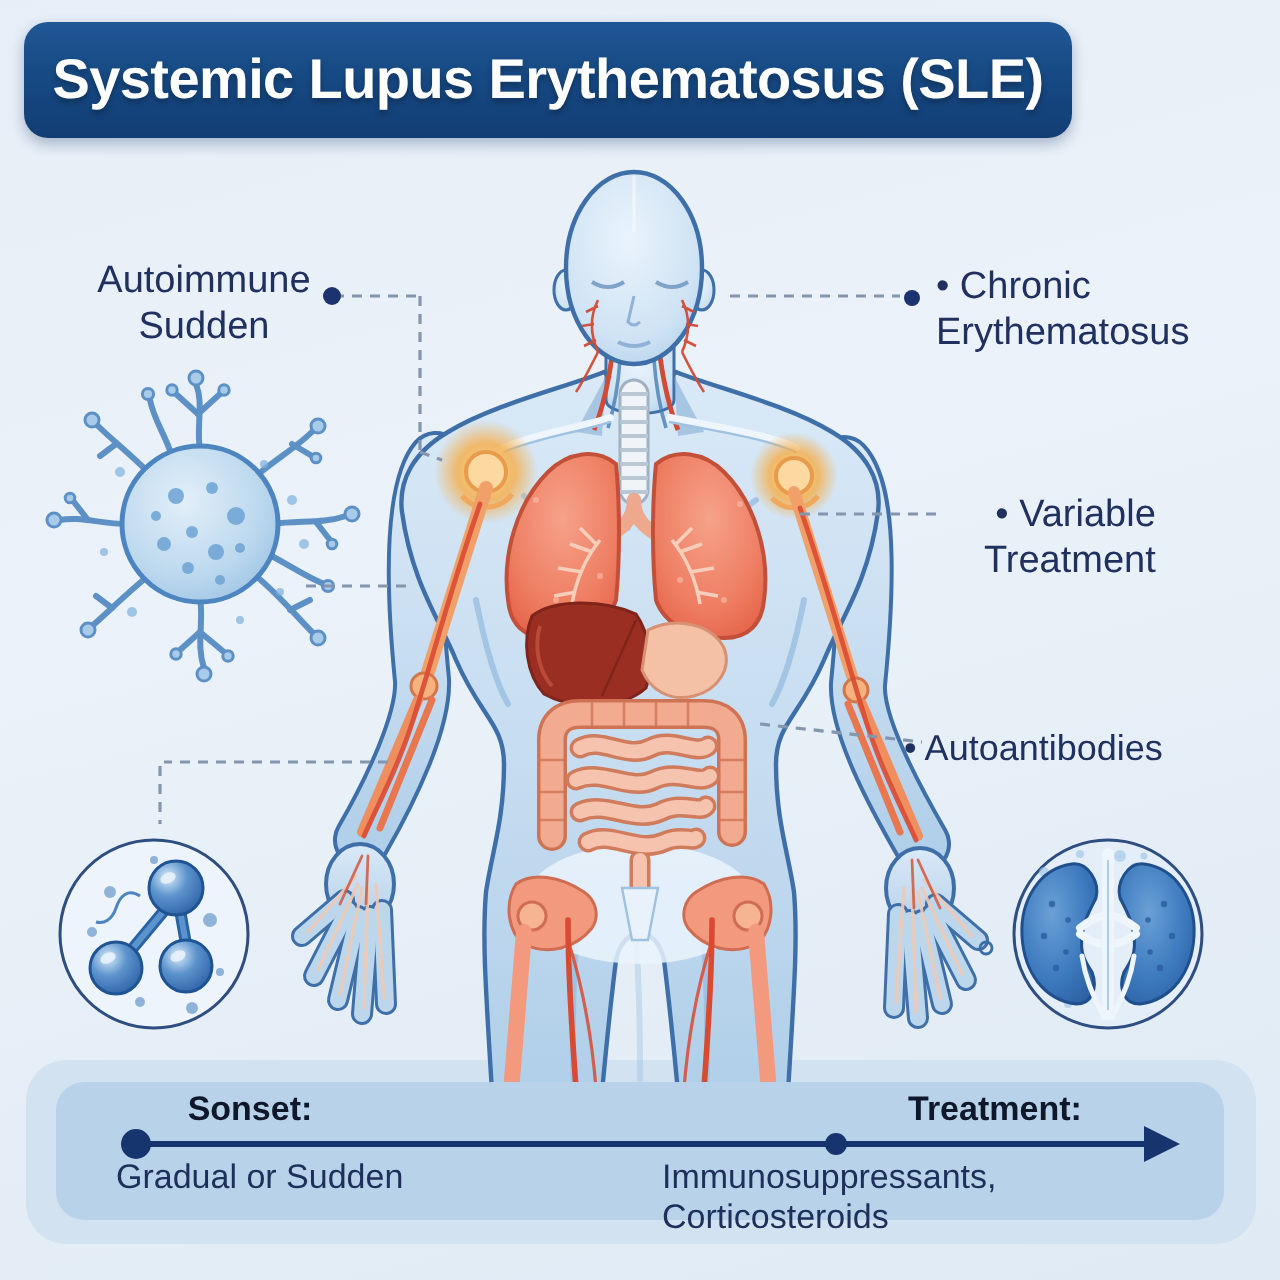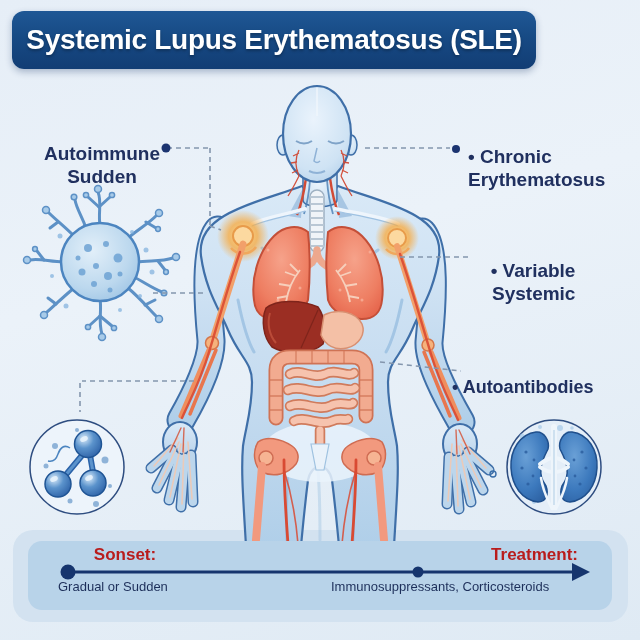--- a/index.html
+++ b/index.html
@@ -20,38 +20,38 @@
     margin:0;color:#ffffff;font-size:28px;font-weight:bold;letter-spacing:-.3px;
     text-shadow:0 2px 3px rgba(0,0,0,.28);
   }
   
   .art{position:absolute;left:0;top:0;z-index:2;}
   .bar-halo{
     position:absolute;left:13px;top:530px;width:615px;height:92px;
     border-radius:20px;background:#d3e2f0;z-index:1;
   }
   
-  .callout{position:absolute;z-index:4;color:#20305f;font-weight:bold;
-    font-size:19px;line-height:23px;margin-top:13px;}
+  .callout{position:absolute;z-index:4;color:#20305f;font-weight:normal;
+    font-size:19px;line-height:23px;}
   .callout span{display:block;}
   .c-autoimmune{left:28px;top:129px;width:148px;text-align:center;}
   .c-chronic{left:468px;top:132px;}
   .c-variable{left:476px;top:246px;text-align:right;}
   .c-variable .l2{padding-left:16px;}
   .c-auto{left:452px;top:362px;width:162px;text-align:left;font-size:18px;line-height:24px;}
   
   .bar{
     position:absolute;left:28px;top:541px;width:584px;height:69px;
     border-radius:14px;background:#b8d3e9;z-index:5;
   }
   .bar svg{position:absolute;left:0;top:0;}
-  .f-label{position:absolute;font-weight:bold;font-size:17px;color:#b91c1c;z-index:2;}
+  .f-label{position:absolute;font-weight:bold;font-size:17px;color:#0f172a;z-index:2;}
   .f-onset-label{left:42px;top:4px;width:110px;text-align:center;}
-  .f-treatment-label{left:410px;top:4px;width:140px;text-align:right;}
-  .f-value{position:absolute;font-size:13px;color:#1d2f5a;z-index:2;}
+  .f-treatment-label{left:426px;top:4px;width:140px;text-align:left;}
+  .f-value{position:absolute;font-size:17px;color:#1d2f5a;z-index:2;}
   .f-onset-value{left:30px;top:38px;}
   .f-treatment-value{left:303px;top:38px;}
 </style>
 </head>
 <body>
 
 <div class="canvas">
 
   <div class="bar-halo"></div>
 
@@ -529,21 +529,21 @@
   <div class="callout c-autoimmune">
     <span class="l1">Autoimmune</span>
     <span class="l2">Sudden</span>
   </div>
   <div class="callout c-chronic">
     <span class="l1">• Chronic</span>
     <span class="l2">Erythematosus</span>
   </div>
   <div class="callout c-variable">
     <span class="l1">• Variable</span>
-    <span class="l2">Systemic</span>
+    <span class="l2">Treatment</span>
   </div>
   <div class="callout c-auto">
     <span class="l1">• Autoantibodies</span>
   </div>
 
   <div class="bar">
     <svg width="584" height="69" viewBox="0 0 584 69">
       <line x1="40" y1="31" x2="546" y2="31" stroke="#16356e" stroke-width="3"></line>
       <circle cx="40" cy="31" r="7.5" fill="#16356e"></circle>
       <circle cx="390" cy="31" r="5.5" fill="#16356e"></circle>

